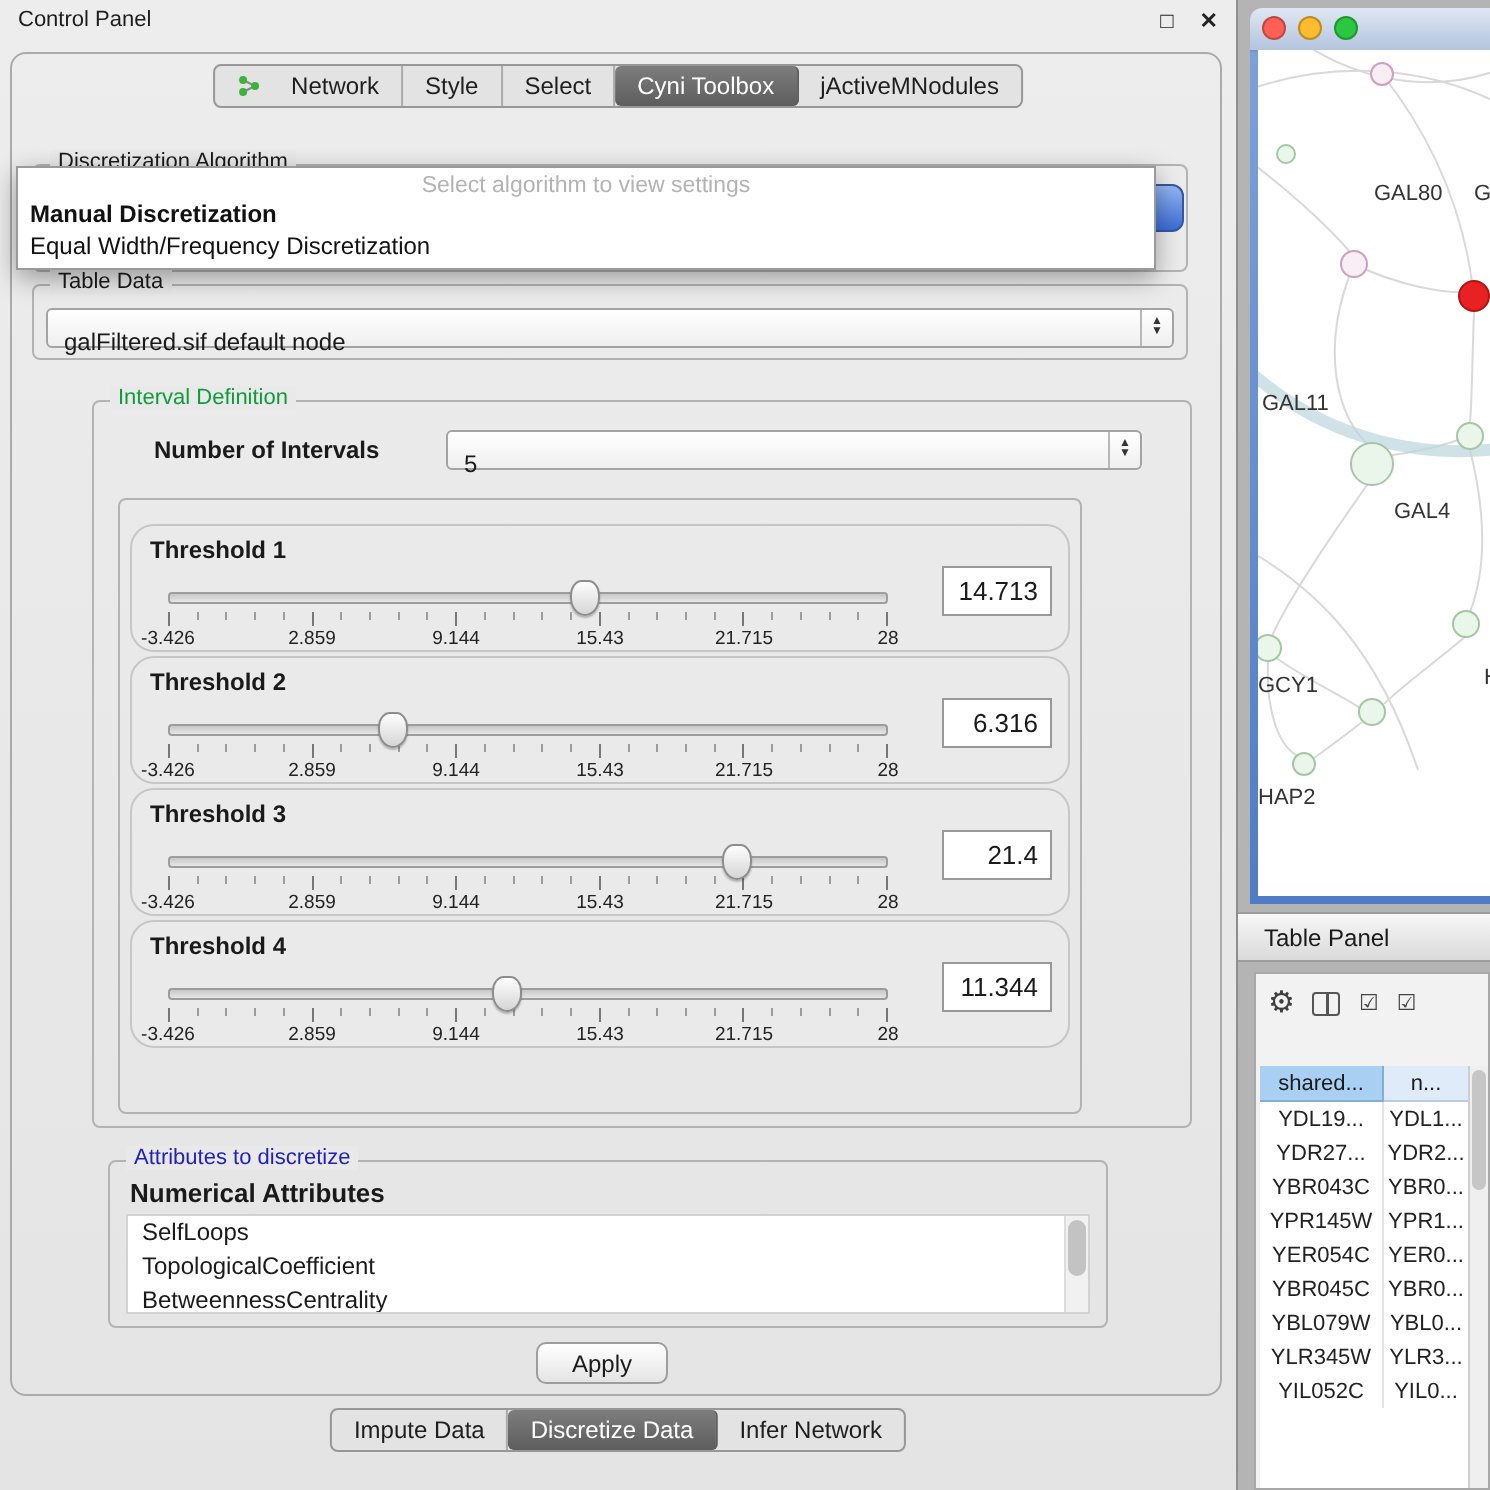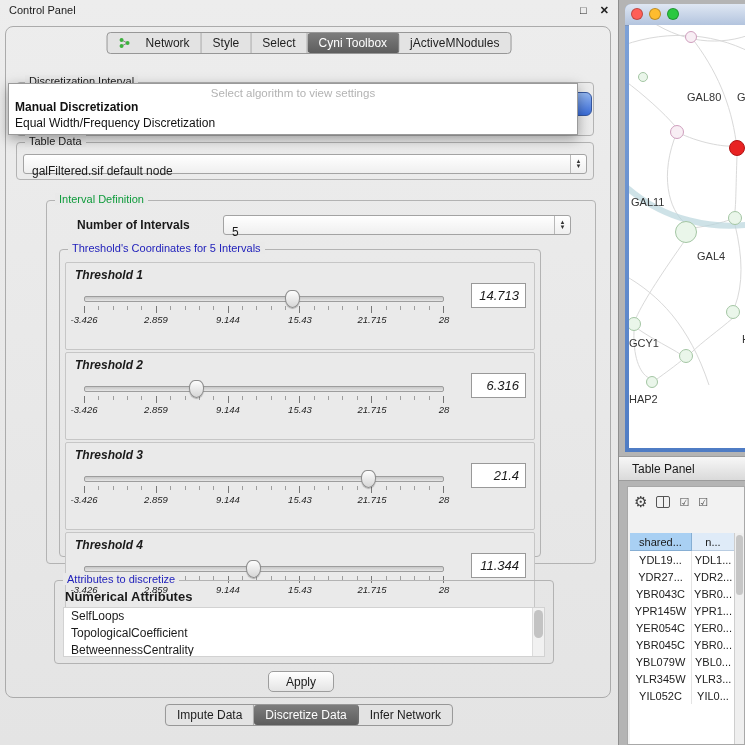--- a/index.html
+++ b/index.html
@@ -43,21 +43,21 @@
   .algo-popup-btn{position:absolute;left:552px;top:92px;width:40px;height:24px;border-radius:6px;background:linear-gradient(#93b6f0,#3a6cd8);border:1px solid #36579f;z-index:5;display:flex;flex-direction:column;align-items:center;justify-content:center;font-size:7px;line-height:6px;color:#fff;box-sizing:border-box;}
 
   
   .dropdown{position:absolute;left:8px;top:83px;width:570px;height:52px;background:#fff;border:1px solid #9a9a9a;box-shadow:0 4px 12px rgba(0,0,0,.35);z-index:40;font-size:12px;box-sizing:border-box;}
   .dd-header{text-align:center;color:#b3b3b3;padding-top:3px;font-size:11.5px;}
   .dd-item{padding:1px 6px;color:#111;}
   .dd-item.bold{font-weight:bold;}
 
   
   .thresh-list{position:absolute;left:5px;top:12px;right:5px;display:flex;flex-direction:column;gap:2px;}
-  .tpanel{position:relative;height:88px;border:1px solid #c6c6c6;background:#eaeaea;border-radius:2px;box-sizing:border-box;font-style:italic;}
+  .tpanel{position:relative;height:64px;border:1px solid #c6c6c6;background:#eaeaea;border-radius:12px;box-sizing:border-box;}
   .tlabel{position:absolute;left:9px;top:5px;font-weight:bold;font-size:12px;}
   .tvalue{position:absolute;right:8px;top:20px;width:55px;height:25px;background:#fff;border:1px solid #999;font-size:13px;display:flex;align-items:center;justify-content:flex-end;padding-right:6px;box-sizing:border-box;}
   .slider{position:absolute;left:18px;right:90px;top:26px;height:38px;}
   .track{position:absolute;left:0;right:0;top:7px;height:4px;background:linear-gradient(#c7c7c7,#e6e6e6);border:1px solid #9d9d9d;border-radius:2px;}
   .thumb{position:absolute;top:1px;width:13px;height:16px;background:linear-gradient(#fdfdfd,#d6d6d6);border:1px solid #8d8d8d;border-radius:7px 7px 9px 9px/9px 9px 11px 11px;box-shadow:0 1px 1px rgba(0,0,0,.25);}
   .ticks-minor{position:absolute;left:0;right:0;top:17px;height:4px;background:repeating-linear-gradient(90deg,#9c9c9c 0 1px,transparent 1px 4%);border-right:1px solid #9c9c9c;}
   .ticks-major{position:absolute;left:0;right:0;top:17px;height:7px;background:repeating-linear-gradient(90deg,#777 0 1px,transparent 1px 20%);border-right:1px solid #777;}
   .tick-labels{position:absolute;left:0;right:0;top:0;height:100%;}
   .tick-label{position:absolute;top:25px;transform:translateX(-50%);font-size:9.5px;color:#222;white-space:nowrap;}
 
@@ -140,21 +140,21 @@
       </div>
       <div class="seg selected">
         <span>Cyni Toolbox</span>
       </div>
       <div class="seg">
         <span>jActiveMNodules</span>
       </div>
     </div>
 
     <div class="group" id="grp-algo">
-      <span class="gtitle">Discretization Interval</span>
+      <span class="gtitle">Discretization Algorithm</span>
     </div>
     <div class="algo-popup-btn">
       <span>▲</span>
       <span>▼</span>
     </div>
 
     <div class="dropdown">
       <div class="dd-header">Select algorithm to view settings</div>
       <div class="dd-item bold">Manual Discretization</div>
       <div class="dd-item">Equal Width/Frequency Discretization</div>
@@ -176,21 +176,20 @@
       <span class="ni-label">Number of Intervals</span>
       <div class="combo" id="combo-intervals">
         <span class="val">5</span>
         <span class="stepper">
           <span>▲</span>
           <span>▼</span>
         </span>
       </div>
 
       <div class="group" id="grp-thresh">
-        <span class="gtitle blue">Threshold's Coordinates for 5 Intervals</span>
         <div class="thresh-list">
 
           <div class="tpanel">
             <span class="tlabel">Threshold 1</span>
             <div class="slider">
               <div class="track"></div>
               <div class="ticks-minor"></div>
               <div class="ticks-major"></div>
               <div class="tick-labels">
                   <span class="tick-label" style="left: 0%;">-3.426</span>

